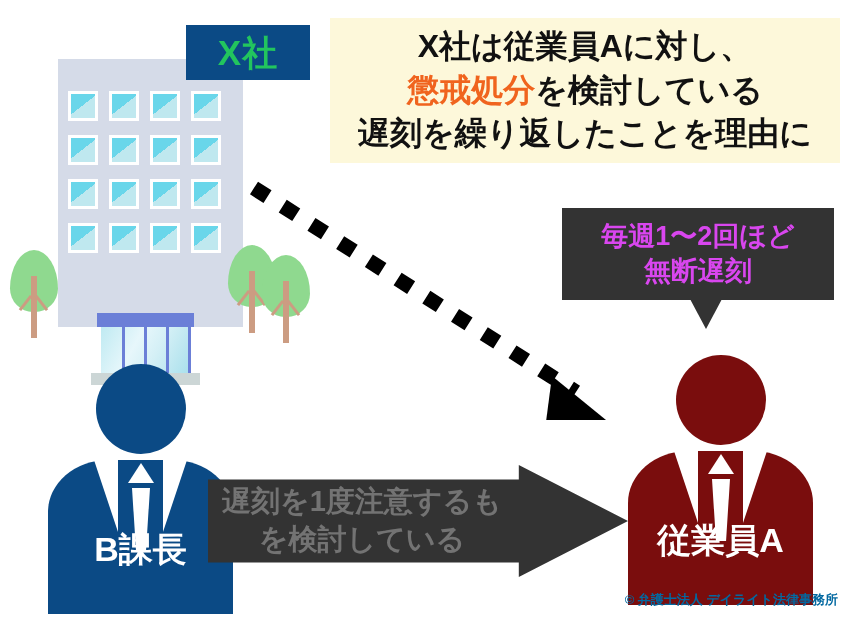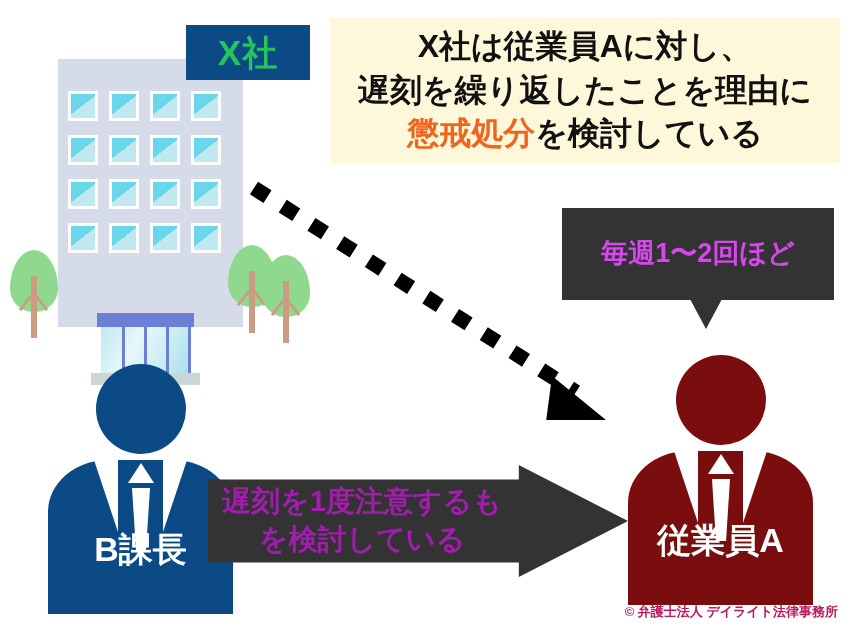--- a/index.html
+++ b/index.html
@@ -288,33 +288,33 @@
     left: 4px;
     top: 0;
     width: 300px;
     height: 112px;
     display: flex;
     flex-direction: column;
     align-items: center;
     justify-content: center;
   }
   .banner-text .bnl {
-    color: #a21caf;
+    color: #737373;
     font-size: 29px;
     font-weight: bold;
     line-height: 1.3;
     white-space: nowrap;
   }
 
   
   .credit {
     position: absolute;
     right: 12px;
-    bottom: 8px;
-    color: #be185d;
+    bottom: 20px;
+    color: #0369a1;
     font-size: 13px;
     font-weight: bold;
     white-space: nowrap;
   }
 </style>
 </head>
 <body>
 
 <div id="stage">
 
@@ -401,34 +401,35 @@
     </div>
   </div>
 
   <div class="xsha-badge">X社</div>
 
   <div class="cream-box">
     <div class="ln">
       <span>X社は従業員Aに対し、</span>
     </div>
     <div class="ln">
+      <span class="hl">懲戒処分</span><span>を検討している</span>
+    </div>
+    <div class="ln">
       <span>遅刻を繰り返したことを理由に</span>
-    </div>
-    <div class="ln">
-      <span class="hl">懲戒処分</span><span>を検討している</span>
     </div>
   </div>
 
   <svg class="dashed-arrow" viewBox="0 0 380 250">
     <line x1="14" y1="18" x2="336" y2="222" stroke="#000000" stroke-width="15" stroke-dasharray="16 18" stroke-linecap="butt"></line>
     <polygon points="312,206 366,250 306,252" fill="#000000"></polygon>
   </svg>
 
   <div class="bubble">
     <div class="bln">毎週1〜2回ほど</div>
+    <div class="bln">無断遅刻</div>
   </div>
   <div class="bubble-tail"></div>
 
   <div class="person" id="person-b">
     <div class="head"></div>
     <div class="body"></div>
     <div class="collar-l"></div>
     <div class="collar-r"></div>
     <div class="knot"></div>
     <div class="tie"></div>

